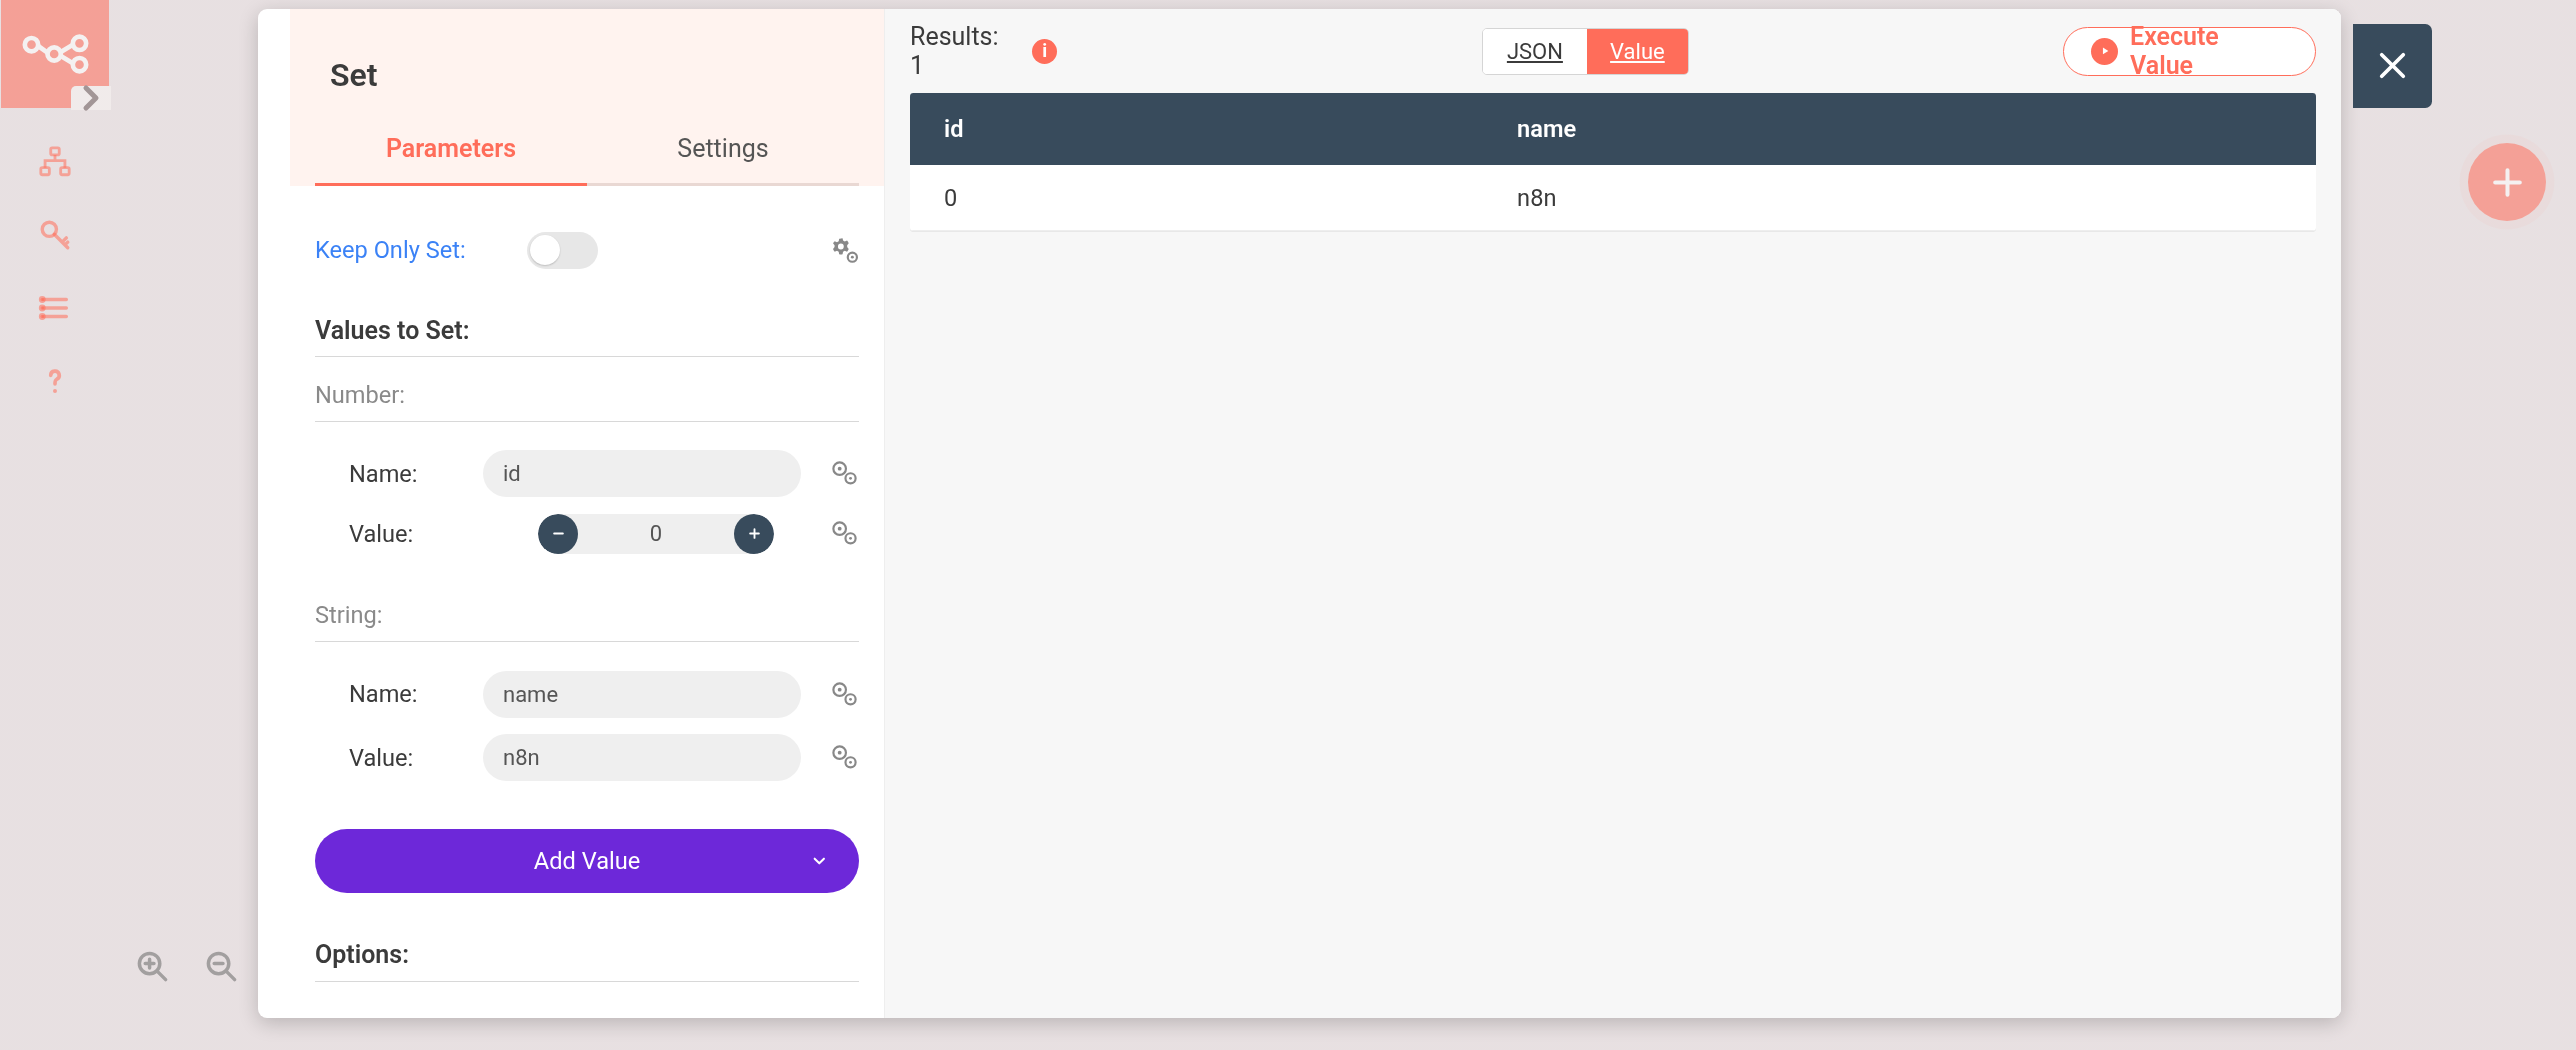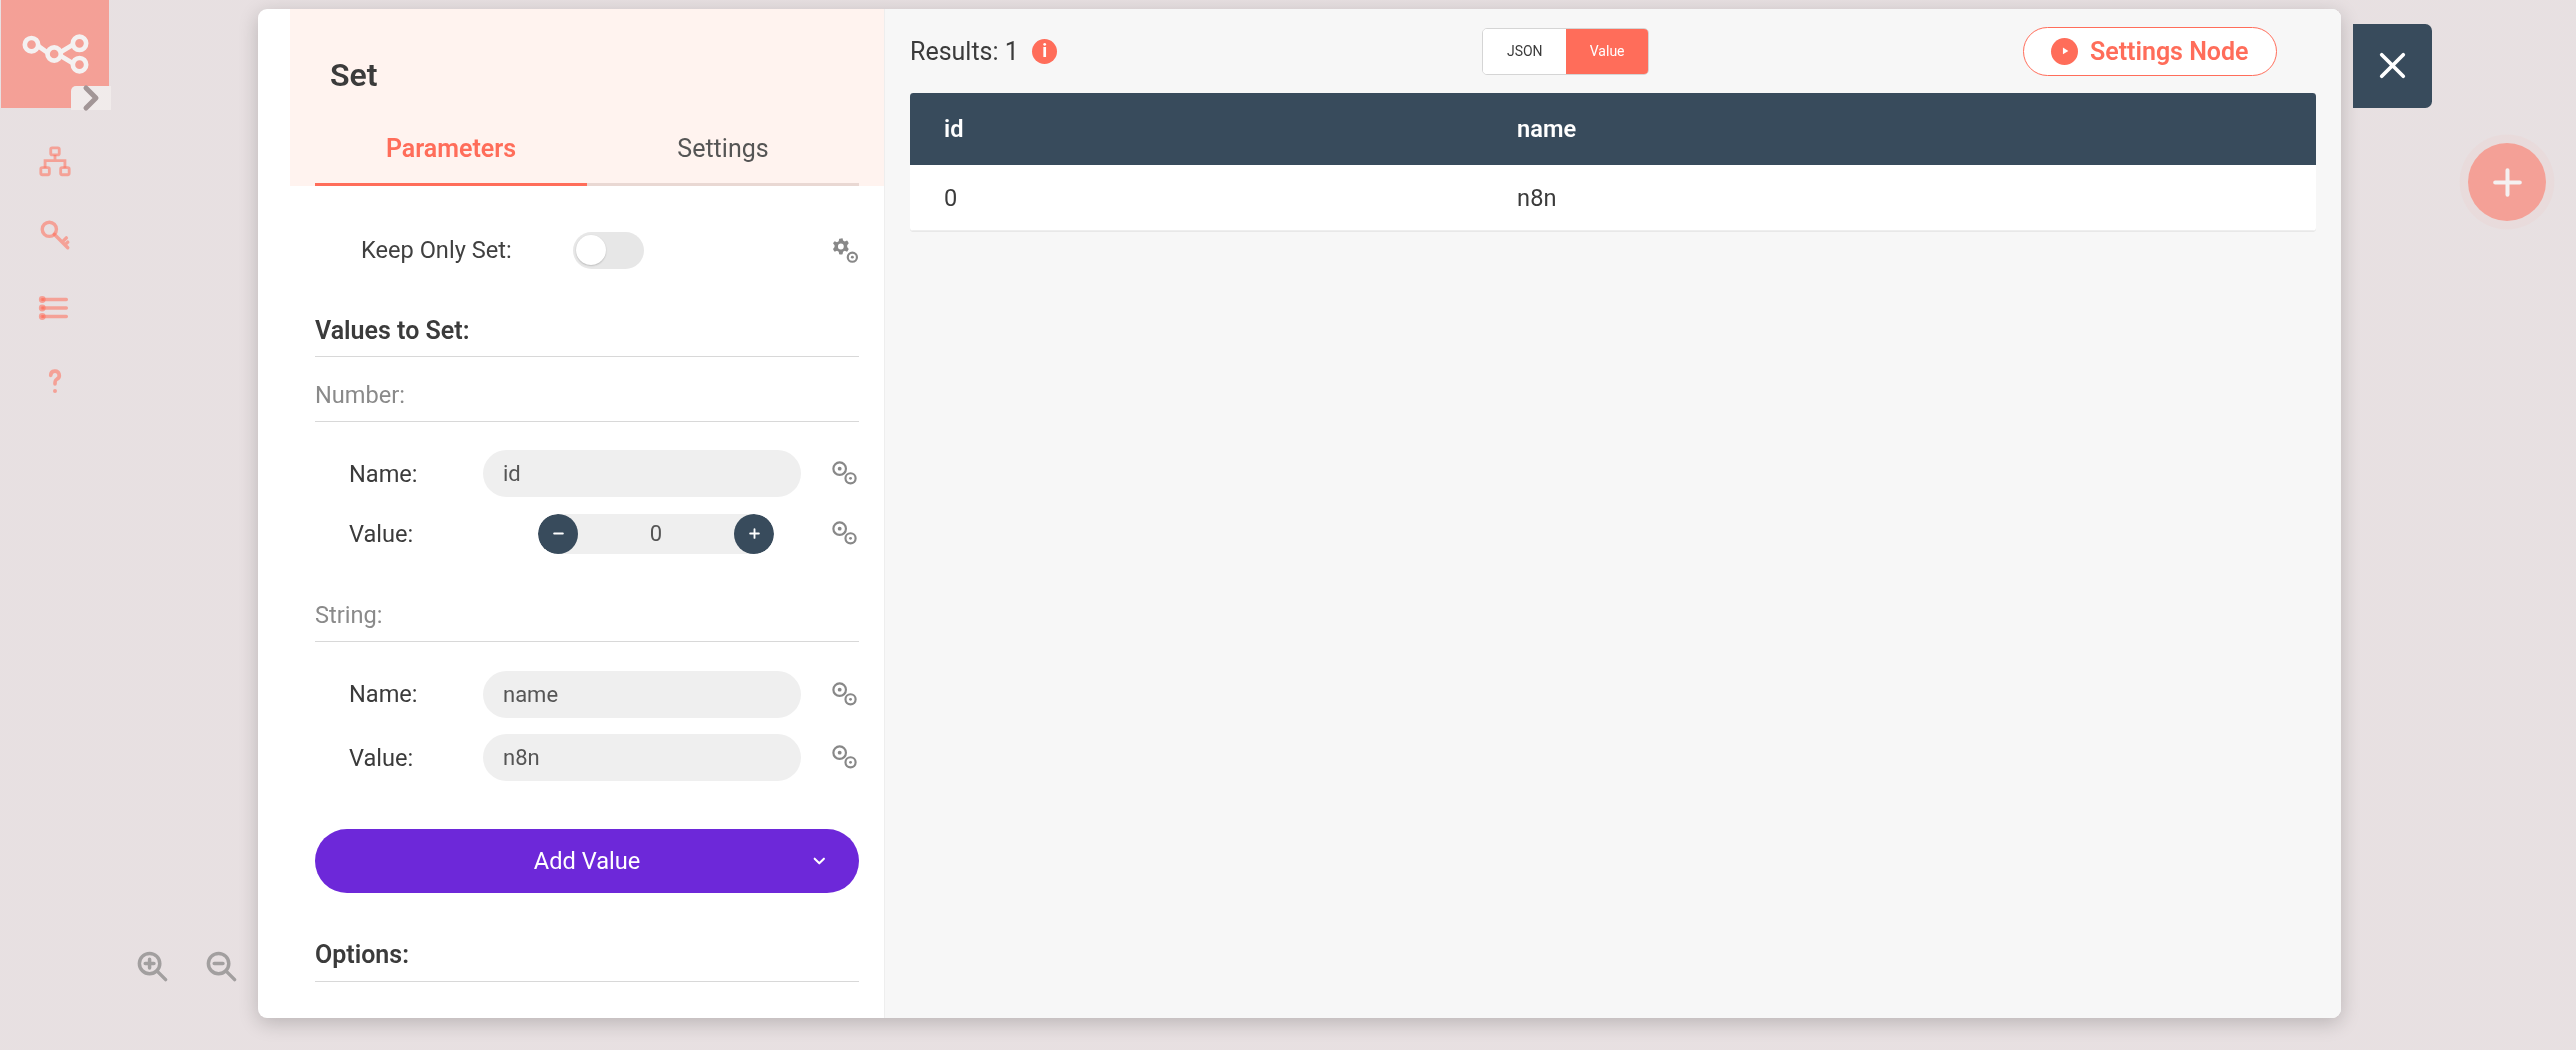--- a/index.html
+++ b/index.html
@@ -121,21 +121,21 @@
   }
   .tab.active {
     color:#ff6d5a;
     font-weight:600;
     border-bottom: 3.4px solid #ff6d5a;
   }
 
   .lp-body { padding: 34px 25px 51px 25px; }
 
   .row { display:flex; align-items:center; padding: 11.8px 0; }
-  .row-label { font-size:23.6px; color:#404040;margin-left:46px; }
+  .row-label { font-size:23.6px; color:#3b82f6; }
   .row .spacer { flex:1; }
   .toggle {
     width: 71px; height:37px; border-radius:18.6px;
     background:#e7e7e7; position:relative; margin-left: 61px; margin-right: 6.7px;
   }
   .toggle .knob {
     position:absolute; left:3.4px; top:3.4px;
     width:30px; height:30px; border-radius:50%; background:#fff;
     box-shadow:0 0.8px 1.7px rgba(0,0,0,0.2);
   }
@@ -205,22 +205,22 @@
     width:25px;height:25px;border-radius:50%;background:#ff6d5a;color:#fff;
     display:inline-flex;align-items:center;justify-content:center;font-size:18.6px;font-weight:700;
   }
 
   .view-toggle{
     margin-left:auto;
     display:flex; border:0.8px solid #d5d5d5; border-radius:5px; overflow:hidden;
     height:47px;
   }
   .view-toggle .vt {
-    padding: 0 23.6px; font-size:14px; display:flex; align-items:center; cursor:pointer;
-    background:#fff; color:#3b3b3b;
+    padding: 0 23.6px; font-size:22px; display:flex; align-items:center; cursor:pointer;
+    background:#fff; color:#3b3b3b;text-decoration:underline;
   }
   .view-toggle .vt.active { background:#ff6d5a; color:#fff; }
 
   .exec-btn{
     height:49px; padding: 0 27px;
     border:1.7px solid #ff6d5a; color:#ff6d5a; background:#fff;
     border-radius:25px; font-size:25px; font-weight:600;
     display:flex; align-items:center; gap:11.8px; cursor:pointer;
     margin-left: 354px;
   }
@@ -454,21 +454,21 @@
         <div class="vt">JSON</div>
         <div class="vt active">Value</div>
       </div>
 
       <div class="exec-btn">
         <span class="play">
           <svg viewBox="0 0 24 24">
               <path d="M8 5v14l11-7z"></path>
             </svg>
         </span>
-        <span>Settings Node</span>
+        <span>Execute Value</span>
       </div>
     </div>
 
     <div class="table-wrap">
       <table class="data">
         <thead>
           <tr>
             <th>id</th>
             <th>name</th>
           </tr>

